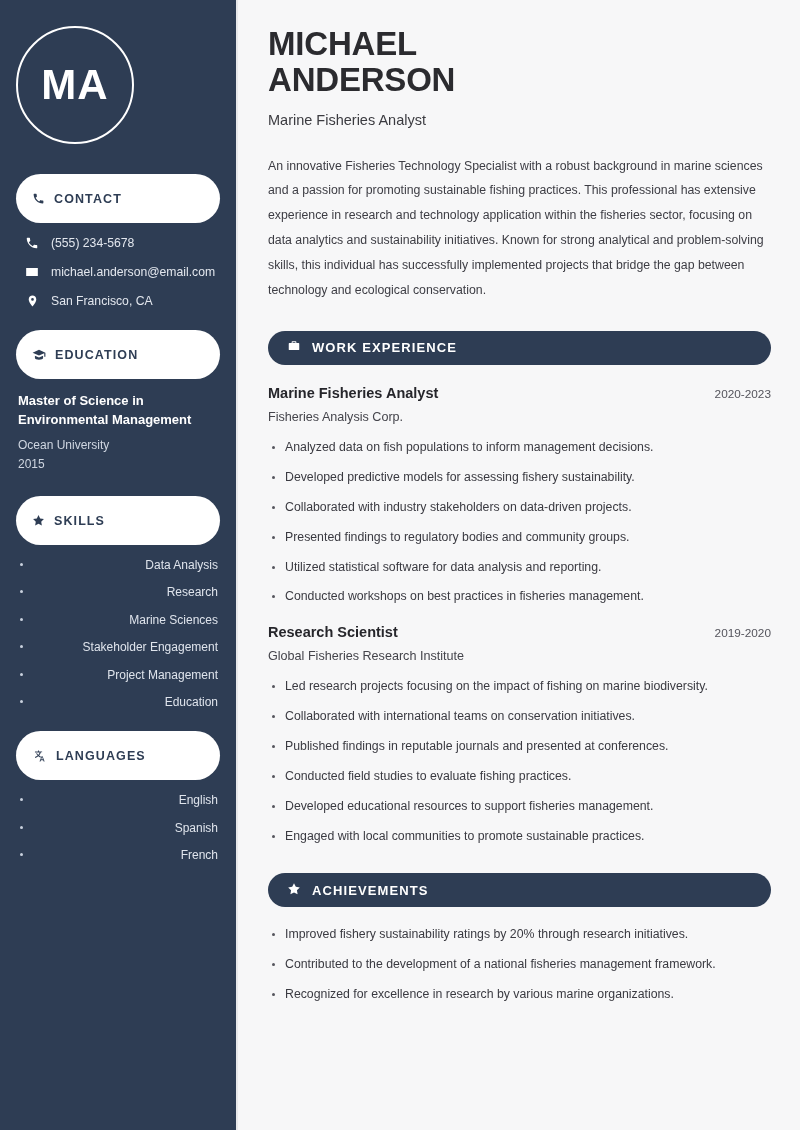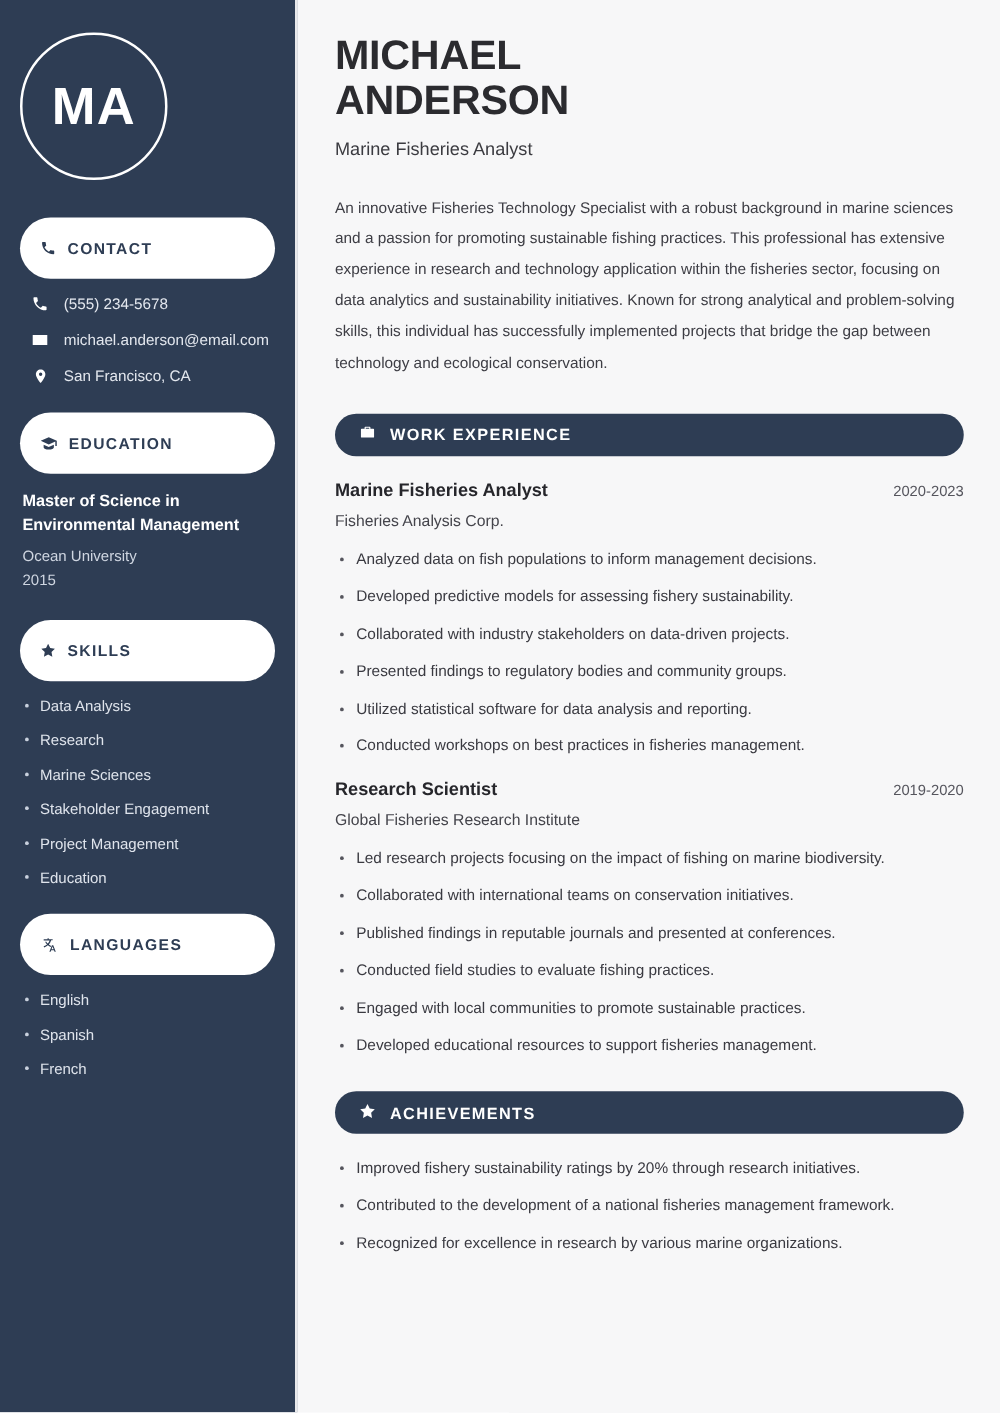--- a/index.html
+++ b/index.html
@@ -70,20 +70,21 @@
     font-size: 12px; color: #cfd6e1; padding: 0 2px; line-height: 1.6;
   }
   ul.side-list { list-style: none; padding: 0 2px; margin-top: 4px; }
   ul.side-list li {
     position: relative;
     padding-left: 14px;
     font-size: 12px;
     color: #dfe4ec;
     margin-bottom: 13px;
     line-height: 1.2;
+    text-align: right;
   }
   ul.side-list li::before {
     content: "";
     position: absolute; left: 2px; top: 5px;
     width: 3px; height: 3px; border-radius: 50%;
     background: #c9d1de;
   }
 
   
   .main {
@@ -282,22 +283,22 @@
       <div class="job-top">
         <span class="job-role">Research Scientist</span>
         <span class="job-dates">2019-2020</span>
       </div>
       <div class="job-org">Global Fisheries Research Institute</div>
       <ul class="bullets">
         <li>Led research projects focusing on the impact of fishing on marine biodiversity.</li>
         <li>Collaborated with international teams on conservation initiatives.</li>
         <li>Published findings in reputable journals and presented at conferences.</li>
         <li>Conducted field studies to evaluate fishing practices.</li>
+        <li>Developed educational resources to support fisheries management.</li>
         <li>Engaged with local communities to promote sustainable practices.</li>
-        <li>Developed educational resources to support fisheries management.</li>
       </ul>
     </div>
 
     <div class="sec-header">
       <span>
         <svg width="14" height="14" viewBox="0 0 24 24" fill="#ffffff">
             <path d="M12 2l3.1 6.3 6.9 1-5 4.9 1.2 6.9L12 17.8 5.8 21.1 7 14.2 2 9.3l6.9-1L12 2z"></path>
           </svg>
       </span>
       <span>ACHIEVEMENTS</span>

